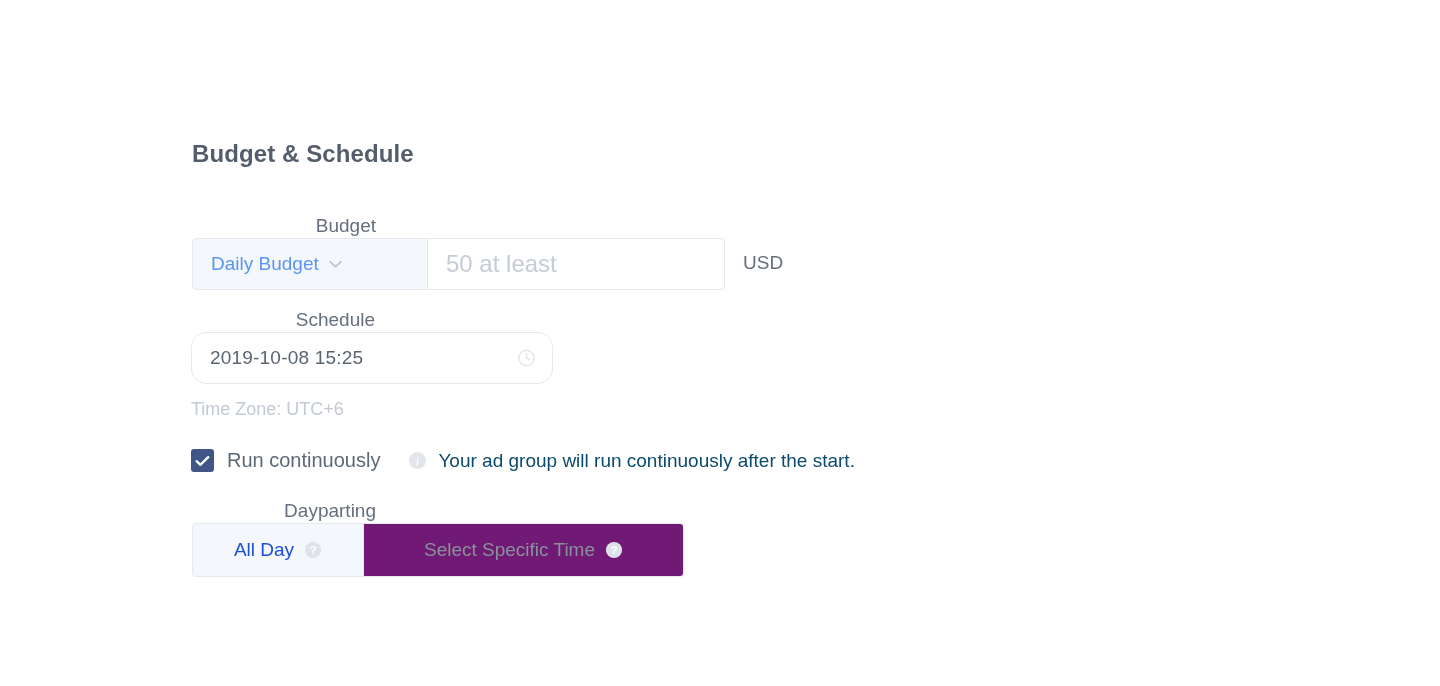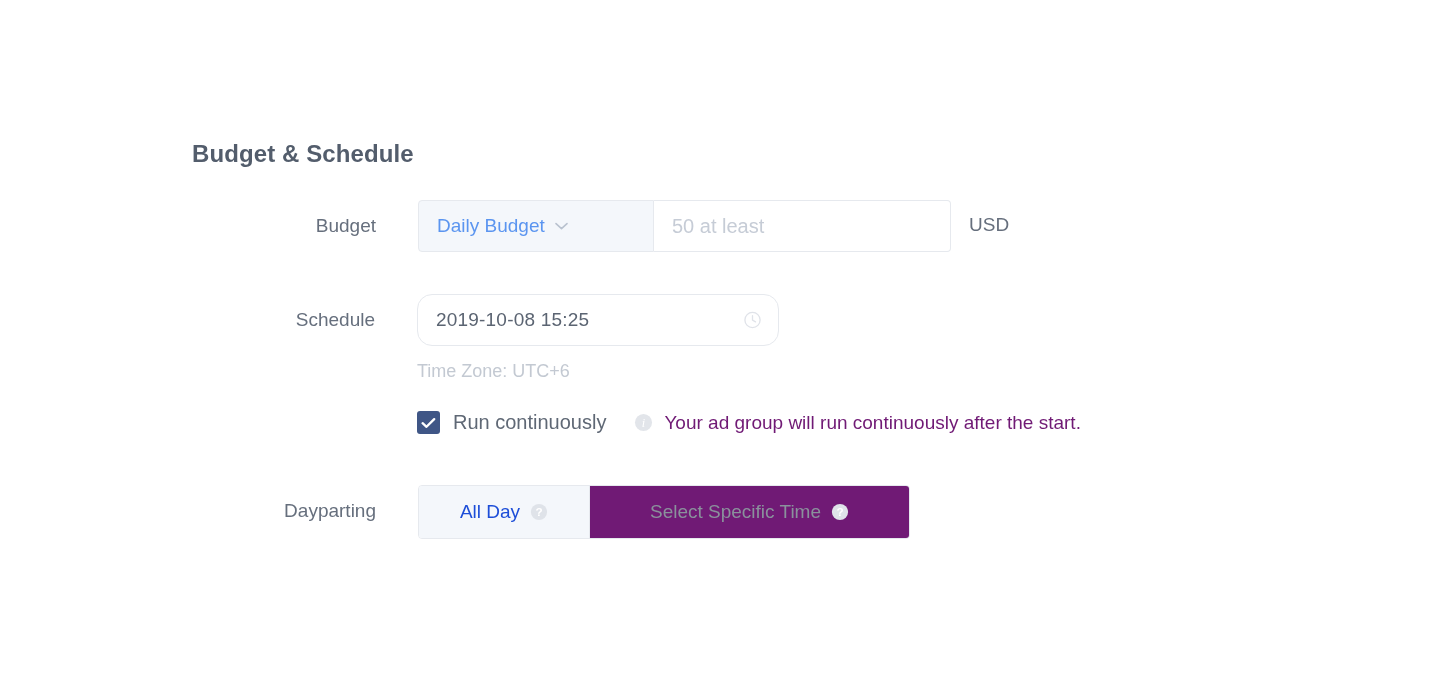--- a/index.html
+++ b/index.html
@@ -32,20 +32,21 @@
     color: #535d6c;
     letter-spacing: 0.1px;
     white-space: nowrap;
   }
 
   
   .form-row {
     position: absolute;
     display: flex;
     align-items: flex-start;
+    flex-direction: column;
   }
   .row-label {
     width: 226px;
     text-align: right;
     padding-right: 42px;
     box-sizing: border-box;
     font-size: 19px;
     color: #666f7d;
     line-height: 24px;
     white-space: nowrap;
@@ -97,21 +98,21 @@
   }
   .budget-input {
     box-sizing: border-box;
     width: 297px;
     padding: 0 18px;
     background: #ffffff;
     border: 1px solid #e6e9ee;
     border-left: none;
     border-radius: 0 4px 4px 0;
     font-family: inherit;
-    font-size: 20px;
+    font-size: 24px;
     color: #5b6472;
     outline: none;
   }
   .budget-input::placeholder {
     color: #c6ccd6;
   }
   .currency-label {
     margin-left: 18px;
     font-size: 19px;
     color: #666f7d;
@@ -209,21 +210,21 @@
   .info-icon circle { fill: #e2e5ea; }
   .info-icon text {
     fill: #ffffff;
     font-family: "Liberation Serif", serif;
     font-size: 13px;
     font-style: italic;
   }
   .hint-text {
     margin-left: 11px;
     font-size: 19px;
-    color: #701a75;
+    color: #0c4a6e;
     white-space: nowrap;
   }
 
   
   #row-dayparting { left: 192px; top: 485px; }
   #row-dayparting .row-label { padding-top: 14px; }
 
   .segmented {
     display: flex;
     align-items: stretch;

